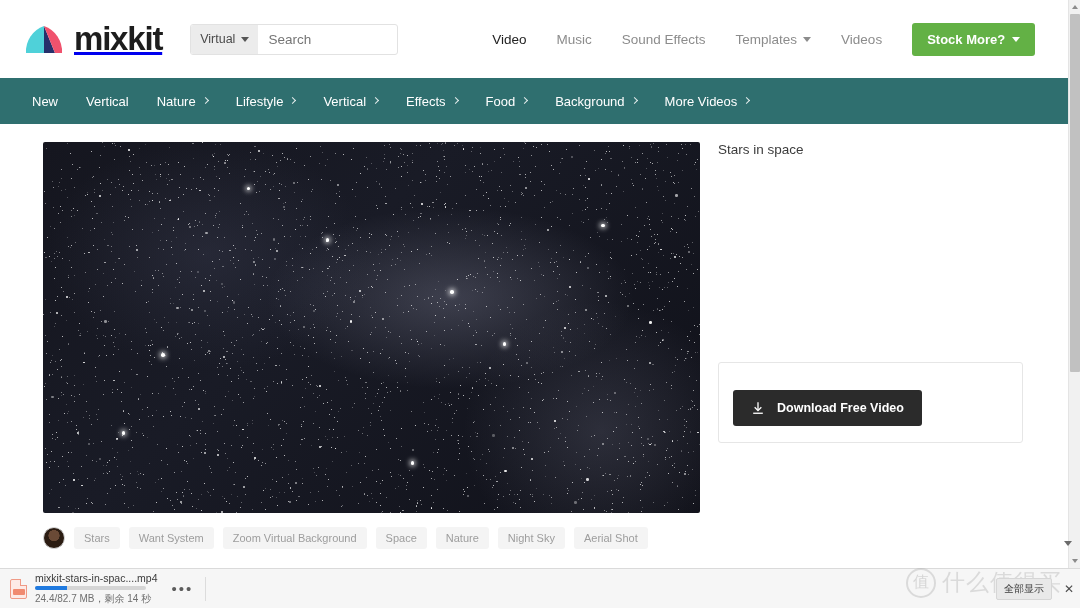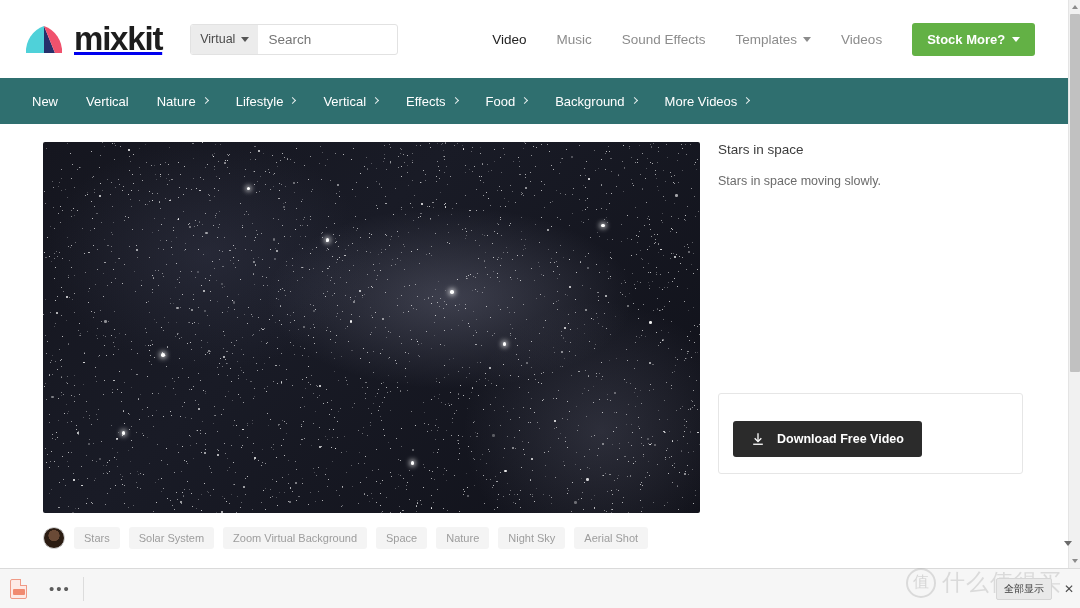--- a/index.html
+++ b/index.html
@@ -2895,32 +2895,31 @@
               <i style="left:31%;top:12%;width:3.5px;height:3.5px;opacity:1;box-shadow:0 0 5px 1.5px rgba(255,255,255,.75)"></i>
               <i style="left:70%;top:54%;width:3.5px;height:3.5px;opacity:1;box-shadow:0 0 5px 1.5px rgba(255,255,255,.75)"></i>
               <i style="left:12%;top:78%;width:3.5px;height:3.5px;opacity:1;box-shadow:0 0 5px 1.5px rgba(255,255,255,.75)"></i>
               <i style="left:62%;top:40%;width:3.5px;height:3.5px;opacity:1;box-shadow:0 0 5px 1.5px rgba(255,255,255,.75)"></i>
             </div>
         </div>
 
         <div class="tags-row">
           <div class="avatar"></div>
           <button class="tag">Stars</button>
-          <button class="tag">Solar System</button>
+          <button class="tag">Want System</button>
           <button class="tag">Zoom Virtual Background</button>
           <button class="tag">Space</button>
           <button class="tag">Nature</button>
           <button class="tag">Night Sky</button>
           <button class="tag">Aerial Shot</button>
         </div>
       </div>
 
       <div class="right-col">
         <div class="v-title">Stars in space</div>
-        <div class="v-desc">Stars in space moving slowly.</div>
 
         <div class="dl-card">
           <button class="btn-dark">
             <svg width="14" height="14" viewBox="0 0 16 16">
               <line x1="8" y1="1.5" x2="8" y2="10.5" stroke="#fff" stroke-width="1.5"></line>
               <path d="M4.2 7.2 L8 11 L11.8 7.2" fill="none" stroke="#fff" stroke-width="1.5"></path>
               <line x1="2.5" y1="14" x2="13.5" y2="14" stroke="#fff" stroke-width="1.5"></line>
             </svg>
             <span>Download Free Video</span>
           </button>
@@ -2931,20 +2930,27 @@
 
   <div class="vscroll">
     <i class="sb-arrow sb-up"></i>
     <div class="vthumb"></div>
     <i class="sb-arrow sb-dn"></i>
   </div>
 
   <div class="shelf">
     <i class="shelf-caret"></i>
     <div class="file-icon"></div>
+    <div class="dl-item">
+      <div class="dl-name">mixkit-stars-in-spac....mp4</div>
+      <div class="bar">
+        <span id="progfill" style="width: 29%;"></span>
+      </div>
+      <div class="dl-meta">24.4/82.7 MB，剩余 14 秒</div>
+    </div>
     <button class="dots">•••</button>
     <div class="shelf-div"></div>
 
     <div class="watermark">
       <span class="wm-circle">值</span>
       <span class="wm-text">什么值得买</span>
     </div>
 
     <button class="showall">全部显示</button>
     <button class="shelf-close">✕</button>

